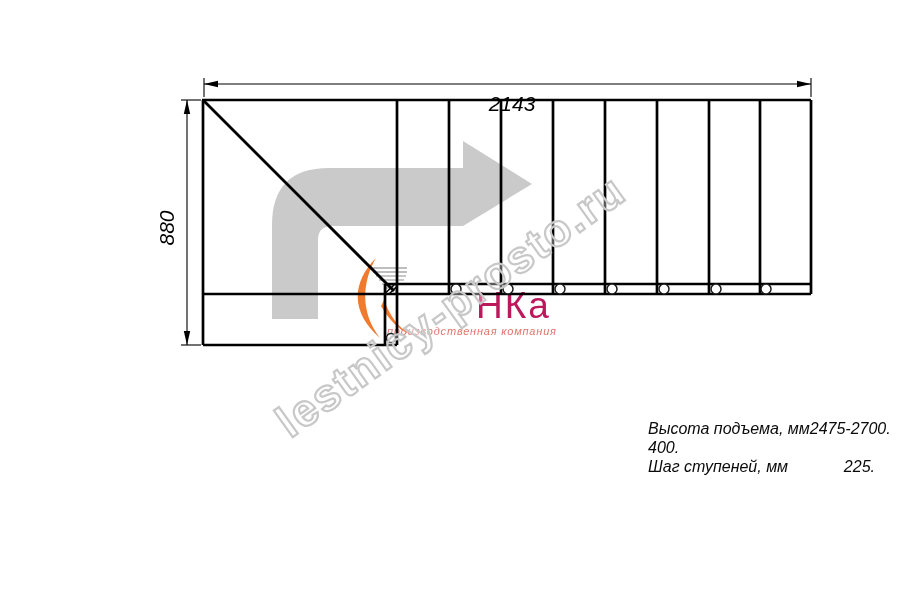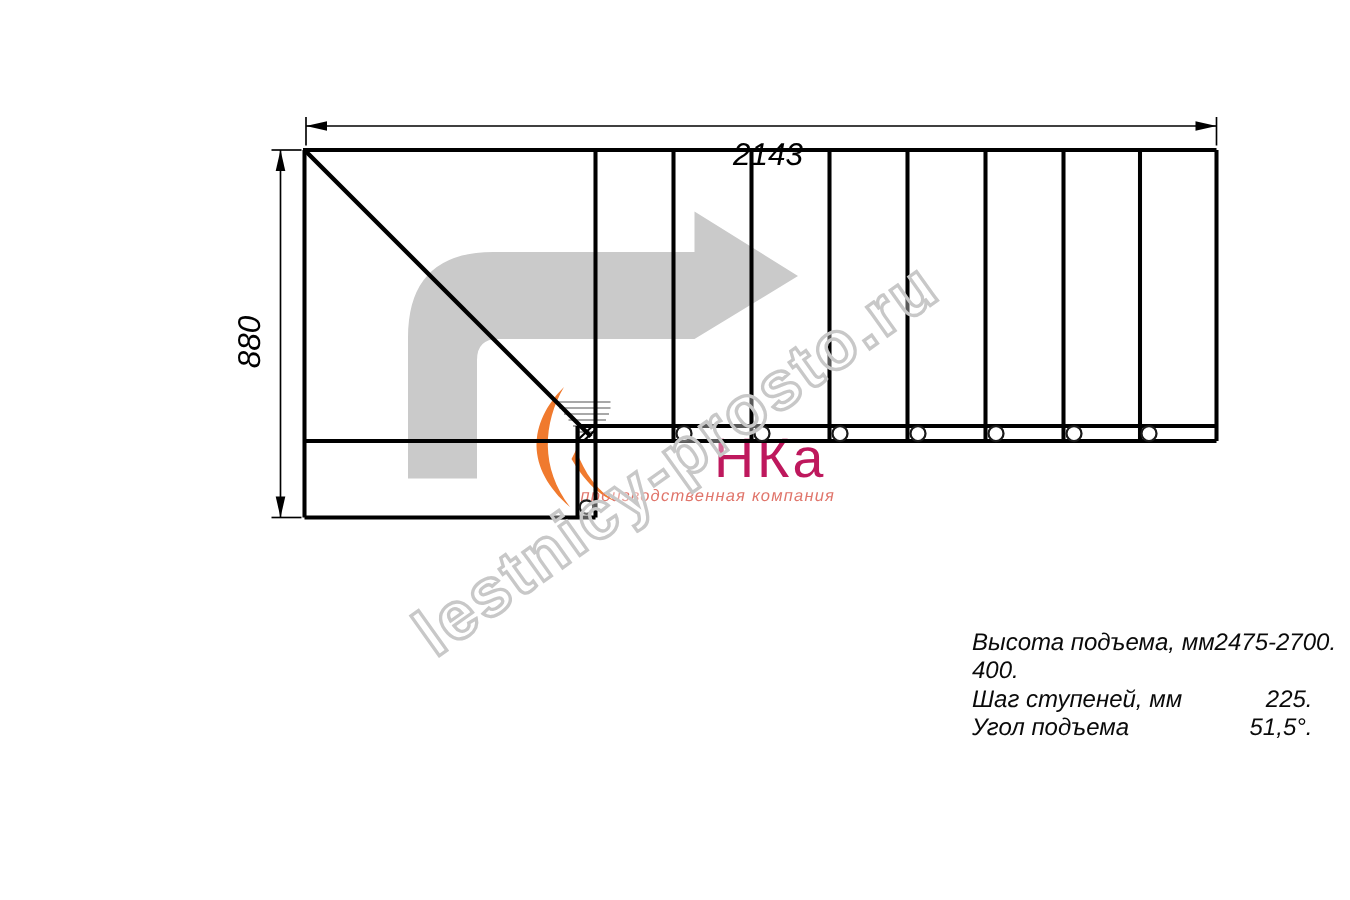--- a/index.html
+++ b/index.html
@@ -146,21 +146,17 @@
       <span class="spec-label">Высота подъема, мм</span>
       <span class="spec-value">2475-2700.</span>
     </div>
     <div class="spec-row">
       <span class="spec-value">400.</span>
     </div>
     <div class="spec-row">
       <span class="spec-label">Шаг ступеней, мм</span>
       <span class="spec-value">225.</span>
     </div>
-    <div class="spec-row">
-      <span class="spec-label">Угол подъема</span>
-      <span class="spec-value">51,5°.</span>
-    </div>
   </div>
 
   <div class="abs" id="site-watermark">lestnicy-prosto.ru</div>
 
 </div>
 
 </body></html>

